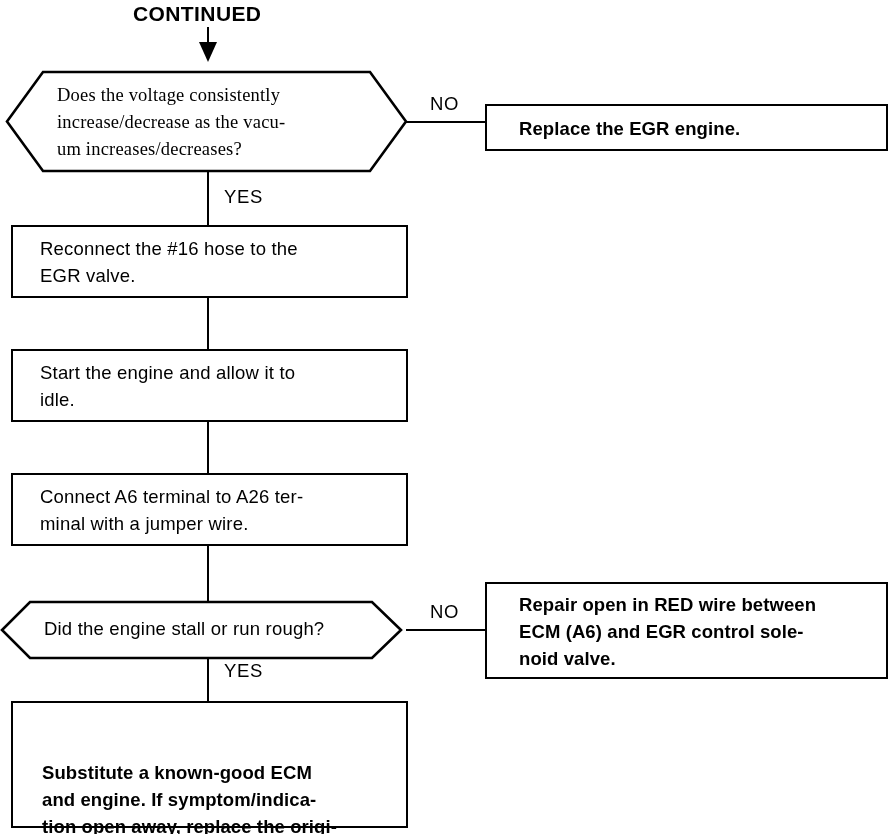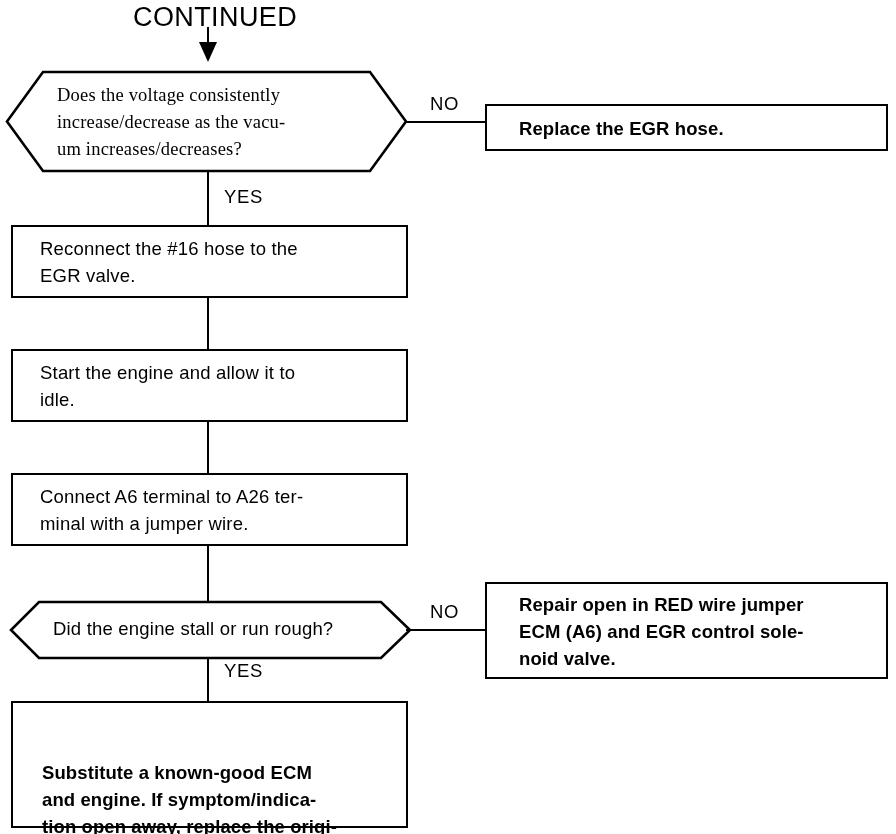--- a/index.html
+++ b/index.html
@@ -16,22 +16,22 @@
     position: relative;
     width: 896px;
     height: 834px;
     background: #ffffff;
     overflow: hidden;
   }
 
   
   .title {
     position: absolute;
-    font-weight: normal;
-    font-size: 27px;
+    font-weight: bold;
+    font-size: 21px;
     letter-spacing: 0.4px;
     white-space: nowrap;
   }
 
   
   .procbox {
     position: absolute;
     box-sizing: border-box;
     border: 2.5px solid #000;
     background: #fff;
@@ -123,21 +123,21 @@
       <div>increase/decrease as the vacu-</div>
       <div>um increases/decreases?</div>
     </div>
   </div>
 
   <div class="hline" style="left:406px; top:121px; width:80px;"></div>
   <div class="blabel" style="left:430px; top:93px;">NO</div>
 
   <div class="procbox bold rightbox" style="left:485px; top:104px; width:403px; height:47px;">
     <div class="txt">
-      <div>Replace the EGR hose.</div>
+      <div>Replace the EGR engine.</div>
     </div>
   </div>
 
   <div class="vline" style="left:207px; top:171px; height:56px;"></div>
   <div class="blabel" style="left:224px; top:186px;">YES</div>
 
   <div class="procbox" style="left:11px; top:225px; width:397px; height:73px;">
     <div class="txt">
       <div>Reconnect the  #16 hose to the</div>
       <div>EGR valve.</div>
@@ -157,35 +157,35 @@
 
   <div class="procbox" style="left:11px; top:473px; width:397px; height:73px;">
     <div class="txt">
       <div>Connect A6 terminal to A26 ter-</div>
       <div>minal with a jumper wire.</div>
     </div>
   </div>
 
   <div class="vline" style="left:207px; top:544px; height:58px;"></div>
 
-  <div class="hex" style="left:9px; top:600px; width:403px; height:56px;">
+  <div class="hex" style="left:0; top:600px; width:403px; height:56px;">
     <svg width="403" height="60" viewBox="0 0 403 60" aria-hidden="true">
       <polygon points="30,2 372,2 401,30 372,58 30,58 2,30" fill="#ffffff" stroke="#000000" stroke-width="2.6" stroke-linejoin="miter"></polygon>
     </svg>
     <div class="htxt" style="left:44px; right:40px;">
       <div>Did the engine stall or run rough?</div>
     </div>
   </div>
 
   <div class="hline" style="left:406px; top:629px; width:80px;"></div>
   <div class="blabel" style="left:430px; top:601px;">NO</div>
 
   <div class="procbox bold rightbox" style="left:485px; top:582px; width:403px; height:97px;">
     <div class="txt">
-      <div>Repair open in RED wire jumper</div>
+      <div>Repair open in RED wire between</div>
       <div>ECM (A6) and EGR control sole-</div>
       <div>noid valve.</div>
     </div>
   </div>
 
   <div class="vline" style="left:207px; top:658px; height:45px;"></div>
   <div class="blabel" style="left:224px; top:660px;">YES</div>
 
   <div class="procbox bold" style="left:11px; top:701px; width:397px; height:127px;">
     <div class="txt" style="left:29px;margin-top:48px;">

